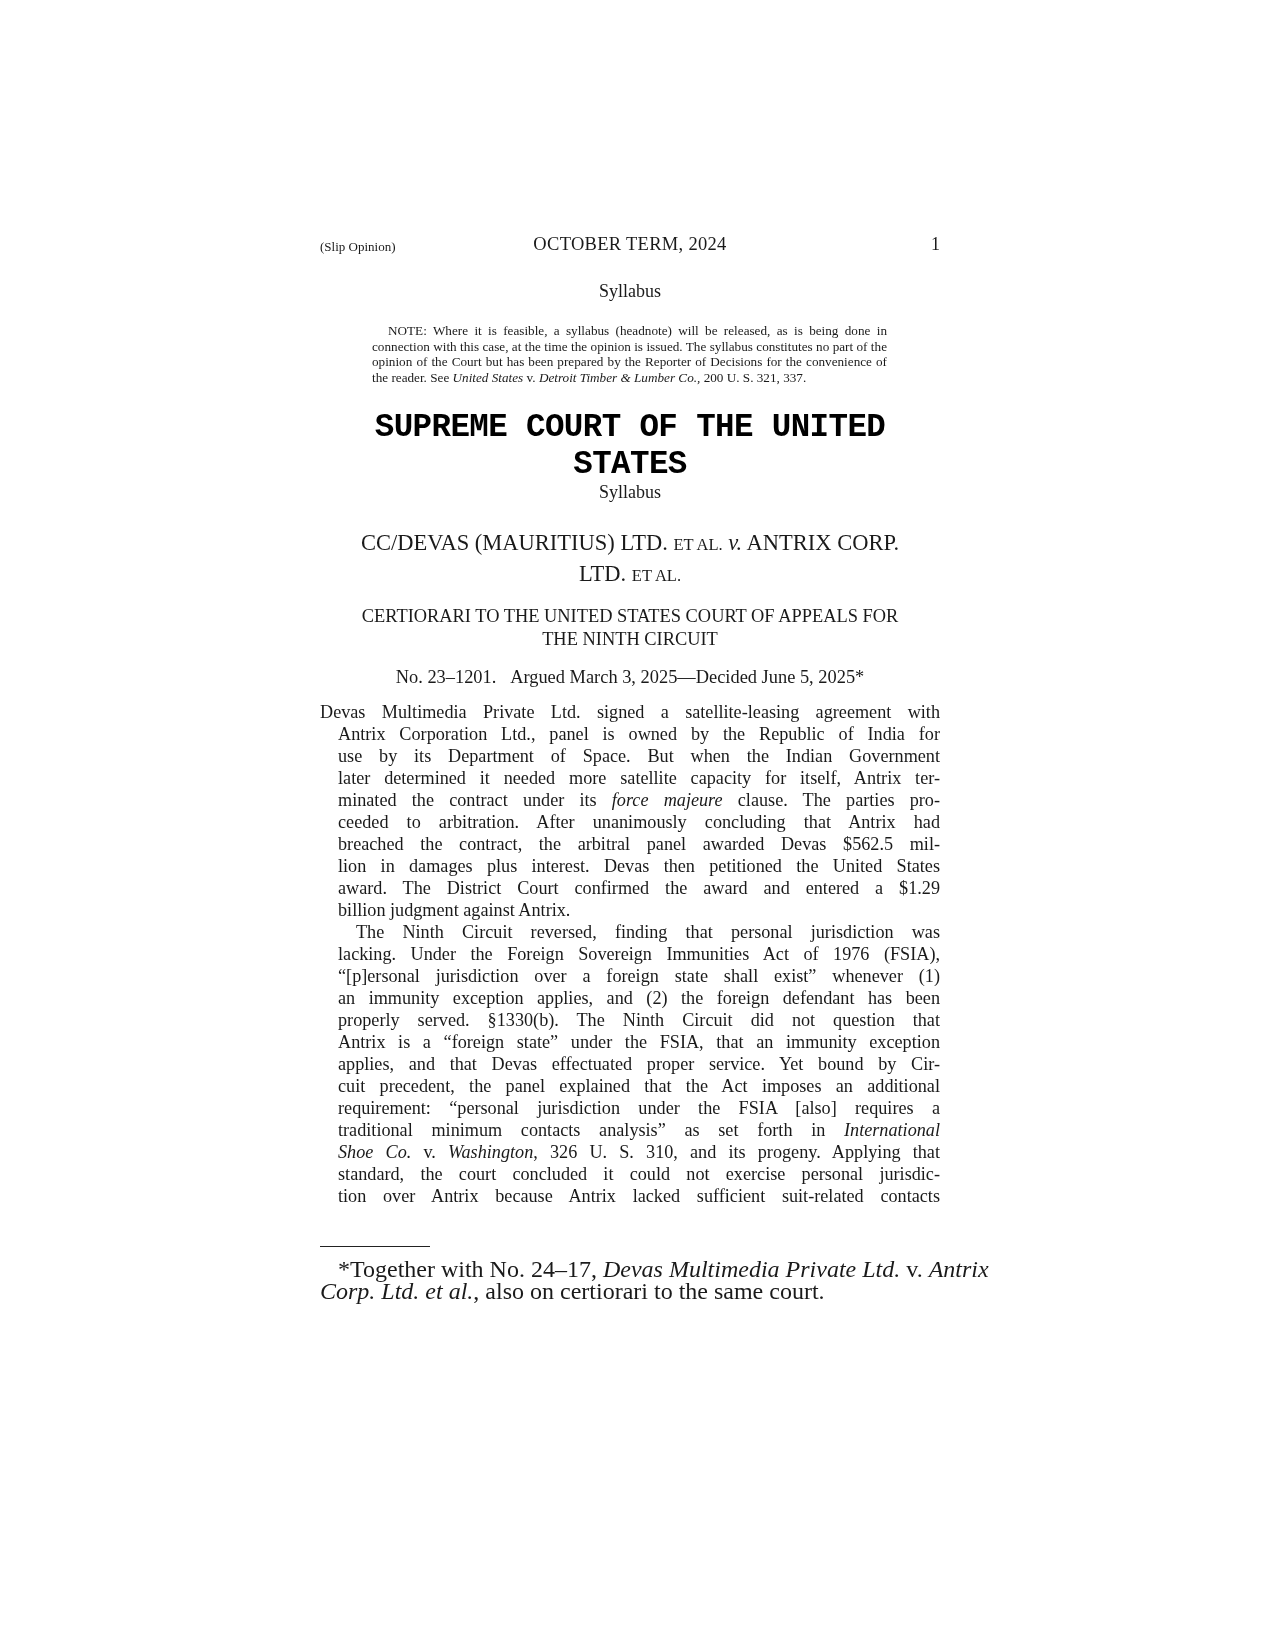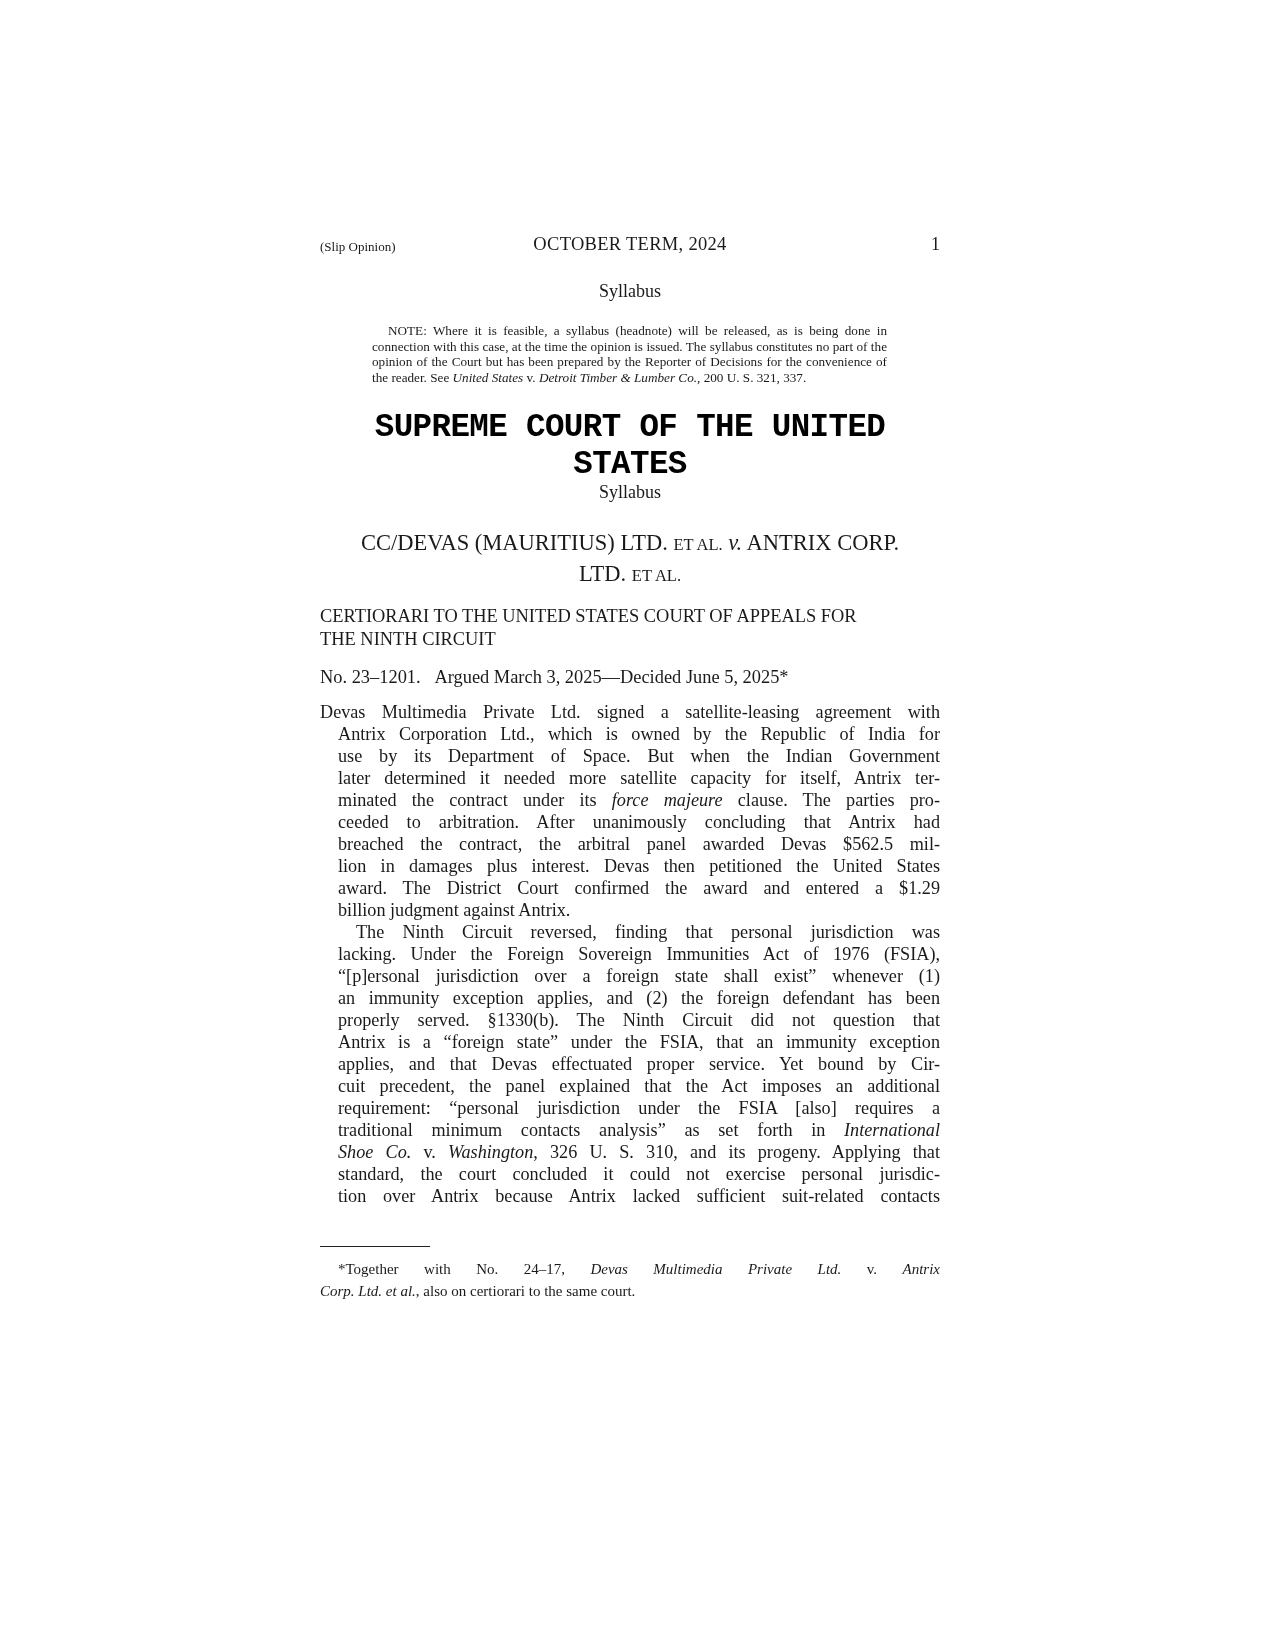--- a/index.html
+++ b/index.html
@@ -34,41 +34,41 @@
 
   .case-title {
     position: absolute; left: 320px; width: 620px; top: 528px;
     font-family: "Liberation Serif", serif; font-size: 22.5px; line-height: 29px; text-align: center;
   }
   .sc { font-size: 16.5px; }
   .it { font-style: italic; }
 
   .cert {
     position: absolute; left: 320px; width: 620px; top: 605px;
-    font-family: "Liberation Serif", serif; font-size: 18.4px; line-height: 23px; text-align: left;
+    font-family: "Liberation Serif", serif; font-size: 18.4px; line-height: 23px; text-align: center;
   }
   .docket {
     position: absolute; left: 320px; width: 620px; top: 667px;
-    font-family: "Liberation Serif", serif; font-size: 18.4px; 
+    font-family: "Liberation Serif", serif; font-size: 18.4px; text-align: center;
   }
 
   .body {
     position: absolute; left: 320px; width: 620px; top: 701px;
     font-family: "Liberation Serif", serif; font-size: 18.2px; line-height: 22px;
   }
   .body .ln { display: block; height: 22px; white-space: nowrap; text-align: justify; text-align-last: justify; }
   .body .ln.first { padding-left: 0; }
   .body .ln.hang { padding-left: 18px; }
   .body .ln.para { padding-left: 36px; }
   .body .ln.last { text-align-last: left; }
 
   .fn-rule { position: absolute; left: 320px; top: 1246px; width: 110px; height: 0; border-top: 1.3px solid #222; }
   .footnote {
     position: absolute; left: 320px; width: 620px; top: 1258px;
-    font-family: "Liberation Serif", serif; font-size: 15px; line-height: 22px;
+    font-family: "Liberation Serif", serif; font-size: 24px; line-height: 22px;
   }
   .footnote .ln { display: block; height: 22px; white-space: nowrap; text-align: justify; text-align-last: justify; }
   .footnote .ln.para { padding-left: 18px; }
   .footnote .ln.last { text-align-last: left; }
 </style>
 </head>
 <body>
 
 <div class="page">
 
@@ -103,21 +103,21 @@
     <div>CERTIORARI TO THE UNITED STATES COURT OF APPEALS FOR</div>
     <div>THE NINTH CIRCUIT</div>
   </div>
 
   <div class="docket">
     <span>No. 23–1201.</span>&nbsp;&nbsp;&nbsp;<span>Argued March 3, 2025—Decided June 5, 2025*</span>
   </div>
 
   <div class="body">
     <span class="ln first">Devas Multimedia Private Ltd. signed a satellite-leasing agreement with</span>
-    <span class="ln hang">Antrix Corporation Ltd., which is owned by the Republic of India for</span>
+    <span class="ln hang">Antrix Corporation Ltd., panel is owned by the Republic of India for</span>
     <span class="ln hang">use by its Department of Space.  But when the Indian Government</span>
     <span class="ln hang">later determined it needed more satellite capacity for itself, Antrix ter-</span>
     <span class="ln hang"><span>minated the contract under its </span><i>force majeure</i><span> clause.  The parties pro-</span></span>
     <span class="ln hang">ceeded to arbitration.  After unanimously concluding that Antrix had</span>
     <span class="ln hang">breached the contract, the arbitral panel awarded Devas $562.5 mil-</span>
     <span class="ln hang">lion in damages plus interest.  Devas then petitioned the United States</span>
     <span class="ln hang">award.  The District Court confirmed the award and entered a $1.29</span>
     <span class="ln hang last">billion judgment against Antrix.</span>
     <span class="ln para">The Ninth Circuit reversed, finding that personal jurisdiction was</span>
     <span class="ln hang">lacking.  Under the Foreign Sovereign Immunities Act of 1976 (FSIA),</span>

